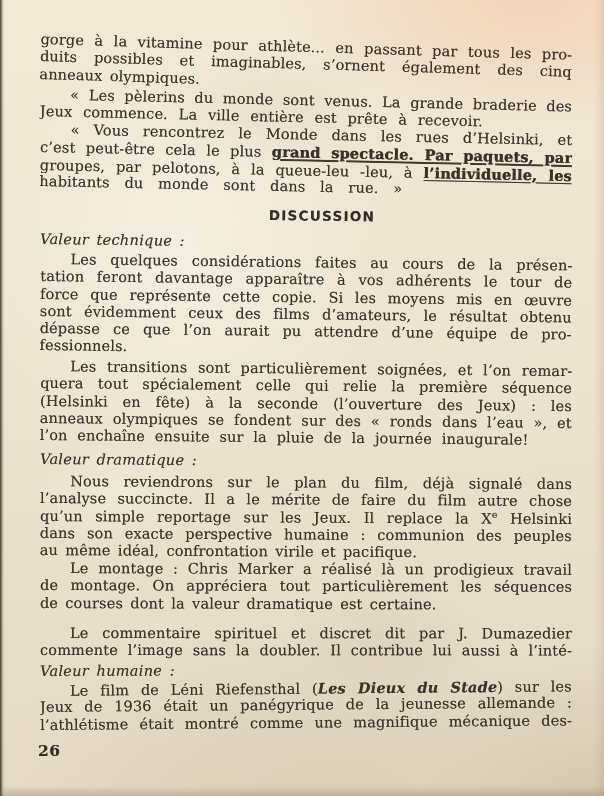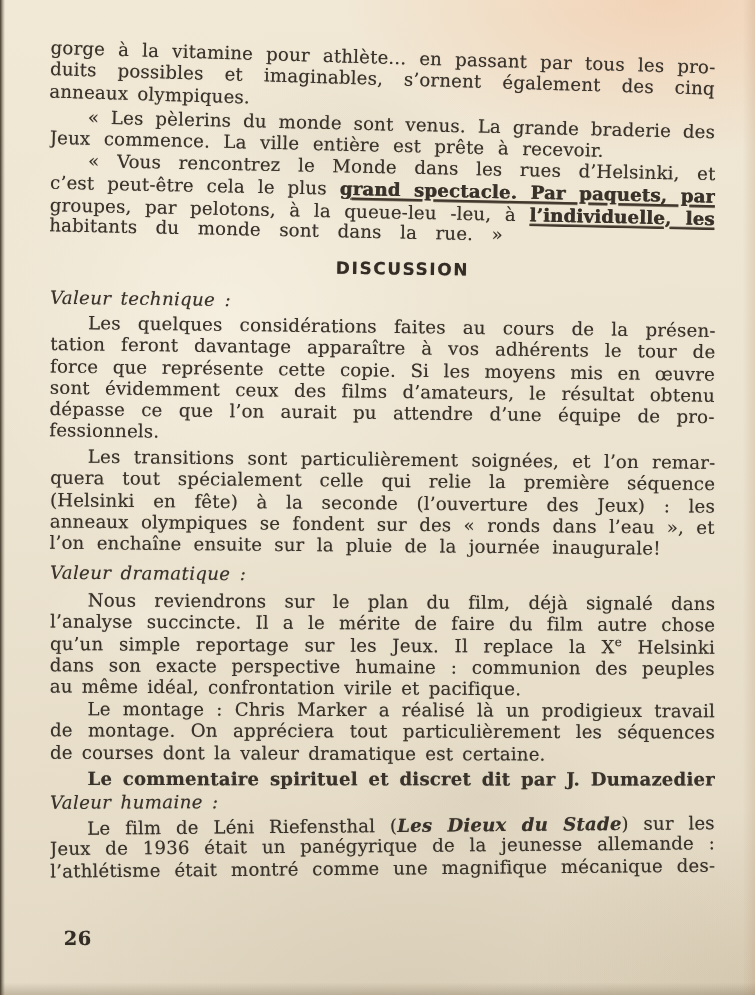--- a/index.html
+++ b/index.html
@@ -54,26 +54,26 @@
   
   .r-a{transform:rotate(1.7deg);}   .r-b{transform:rotate(1.35deg);margin-top:3px;}
   .r-c{transform:rotate(1.2deg);margin-top:1px;}
   .r-disc{transform:translateX(16px) rotate(0.8deg);margin-top:11px;}
   .r-vt{transform:rotate(0.7deg);margin-top:9px;}
   .r-d{transform:rotate(0.7deg);margin-top:3px;}
   .r-e{transform:rotate(0.55deg);margin-top:3px;}
   .r-vd{transform:rotate(0.4deg);margin-top:7px;}
   .r-f{transform:rotate(0.33deg);margin-top:4px;}
   .r-g{transform:rotate(0.2deg);margin-top:1px;}
-  .r-h{transform:rotate(0.05deg);margin-top:3px;font-weight:bold;}
+  .r-h{transform:rotate(0.05deg);margin-top:13px;}
   .r-vh{transform:rotate(-0.2deg);margin-top:3px;}
   .r-i{transform:rotate(-0.5deg);margin-top:2px;}
 
   #page-number{position:absolute;left:38px;top:741px;font-weight:bold;font-size:15.5px;
-    color:#332d26;letter-spacing:0.5px;text-shadow:0 0 0.6px rgba(56,50,42,0.5);margin-left:13px;}
+    color:#332d26;letter-spacing:0.5px;text-shadow:0 0 0.6px rgba(56,50,42,0.5);}
 </style>
 </head>
 <body>
 
 <div id="photo">
   <div class="mottle"></div>
   <div class="edge-left"></div>
   <div class="edge-bottom"></div>
   <div class="edge-right"></div>
 
@@ -129,20 +129,21 @@
     </div>
 
     <div class="blk r-g">
       <div class="line ind">Le montage : Chris Marker a réalisé là un prodigieux travail</div>
       <div class="line">de montage. On appréciera tout particulièrement les séquences</div>
       <div class="line last">de courses dont la valeur dramatique est certaine.</div>
     </div>
 
     <div class="blk r-h">
       <div class="line ind">Le commentaire spirituel et discret dit par J. Dumazedier</div>
+      <div class="line">commente l’image sans la doubler. Il contribue lui aussi à l’inté-</div>
     </div>
 
     <div class="blk r-vh subhead">Valeur humaine :</div>
 
     <div class="blk r-i">
       <div class="line ind"><span>Le film de Léni Riefensthal (</span><span class="ital">Les Dieux du Stade</span><span>) sur les</span></div>
       <div class="line">Jeux de 1936 était un panégyrique de la jeunesse allemande :</div>
       <div class="line">l’athlétisme était montré comme une magnifique mécanique des-</div>
     </div>
 

